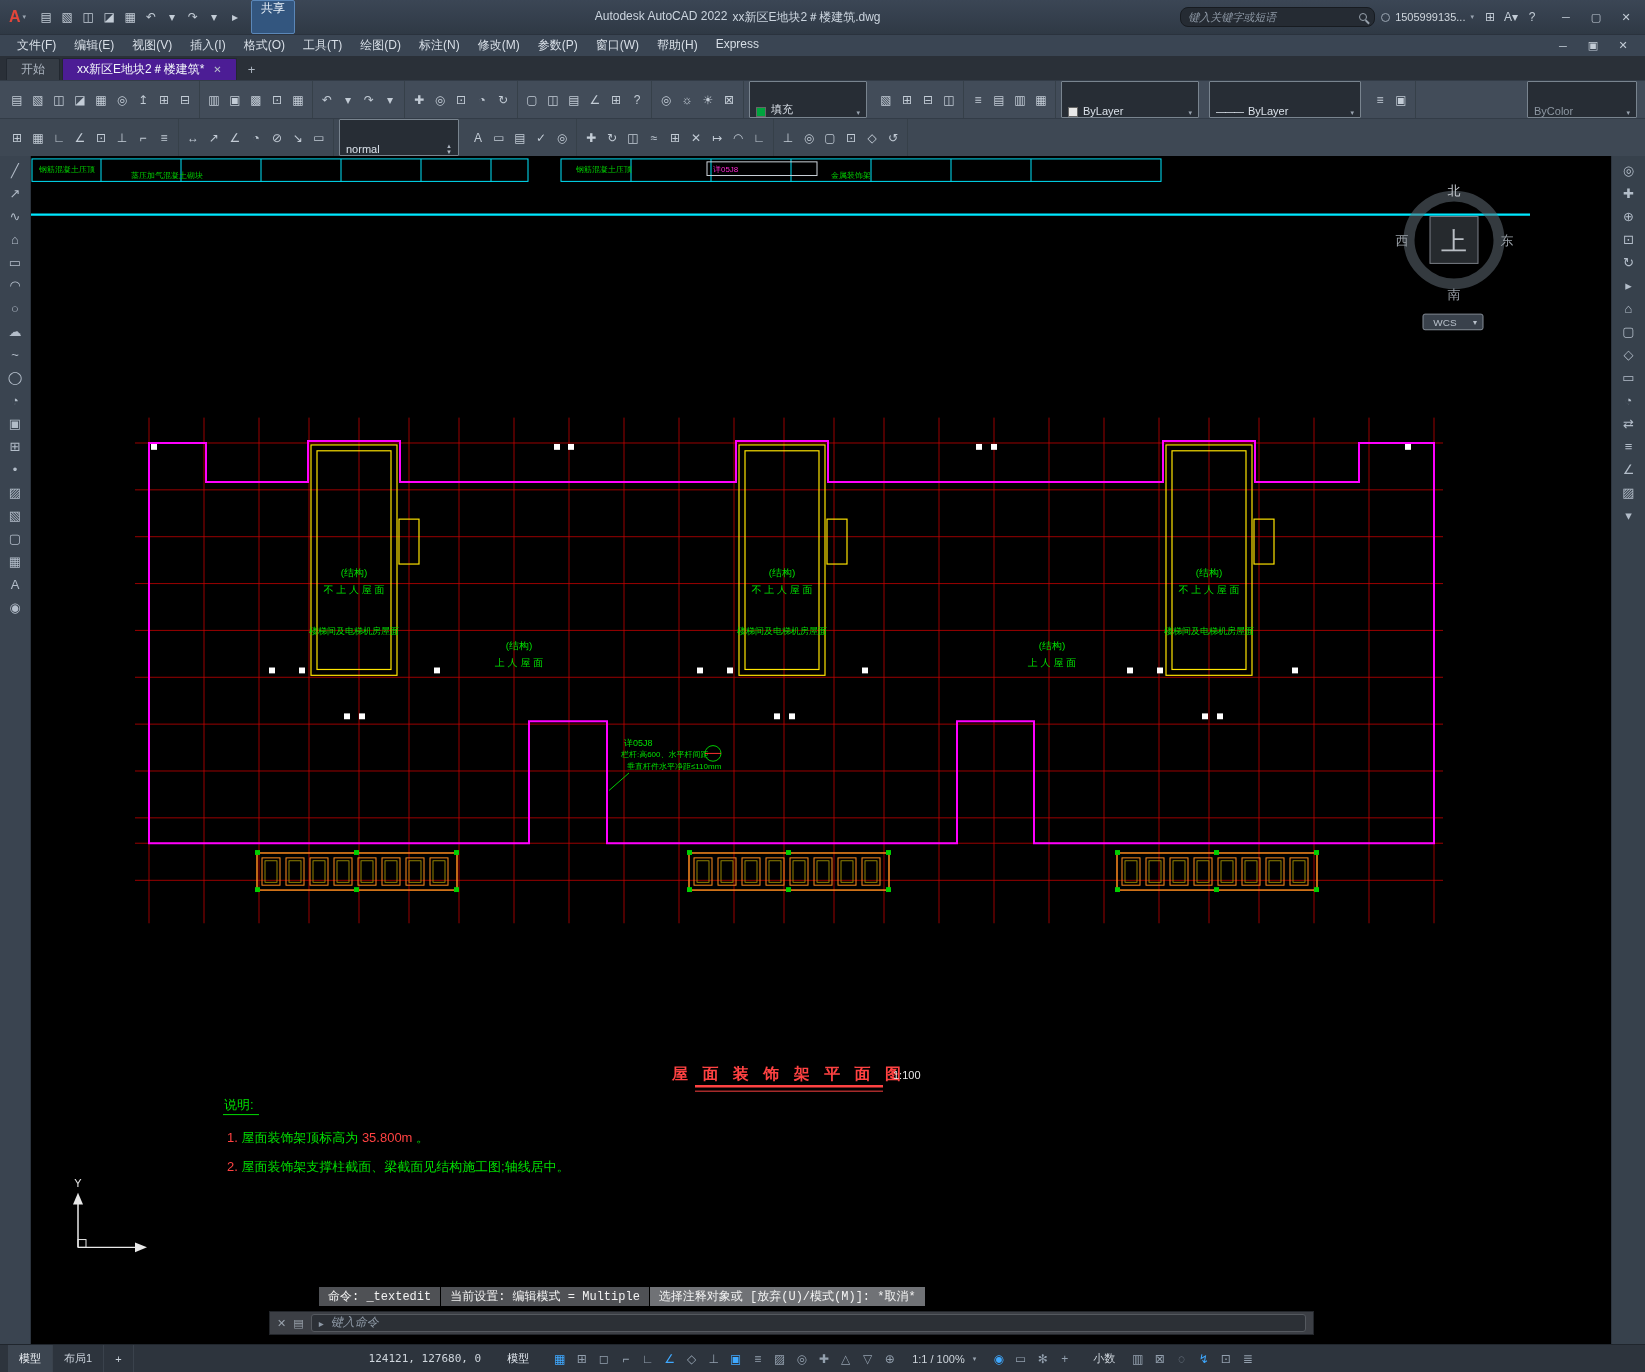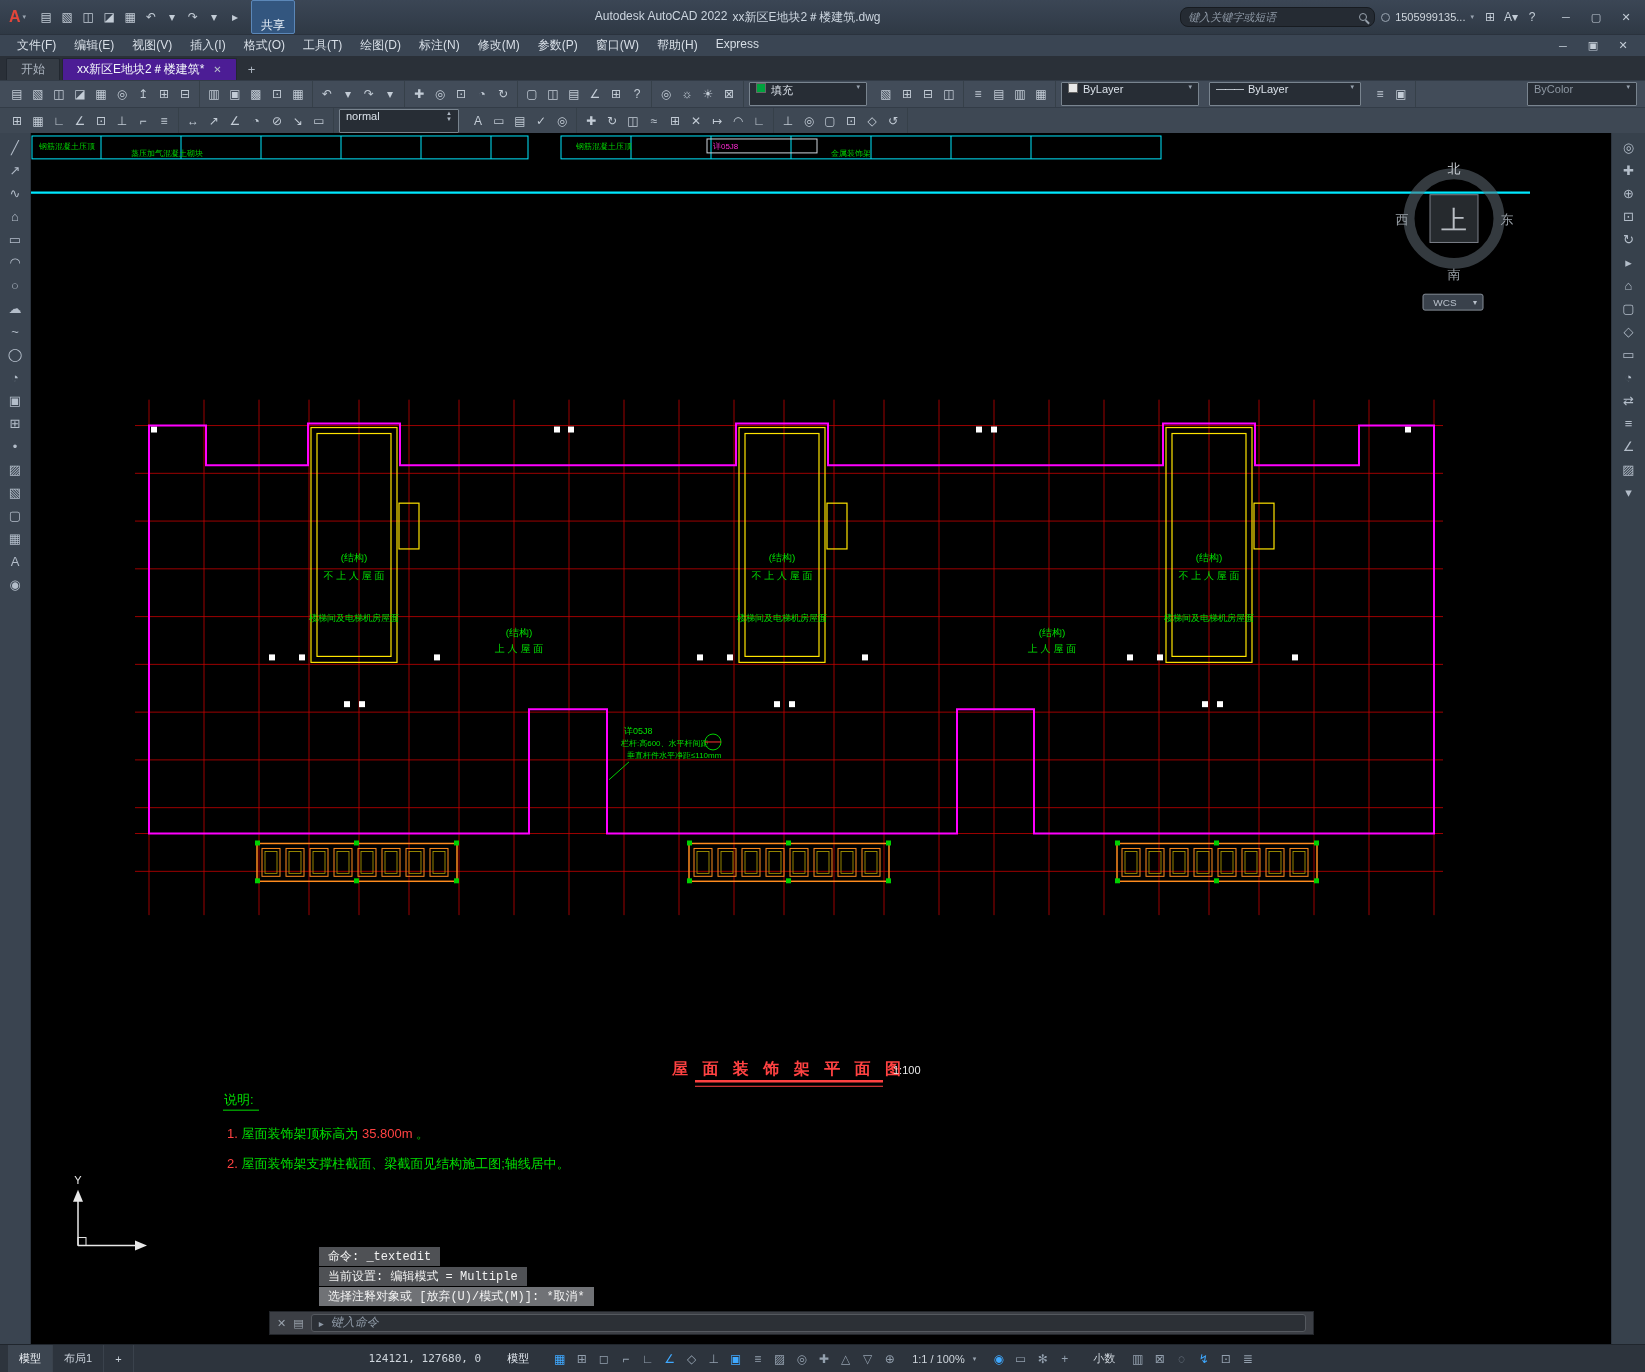--- a/index.html
+++ b/index.html
@@ -7,21 +7,21 @@
   font-family:"Liberation Sans","DejaVu Sans",sans-serif}
 #app{width:1645px;height:1372px;display:flex;flex-direction:column;color:#d6dde5}
 
 
 .titlebar{flex:0 0 28px;background:linear-gradient(#3b4655,#2f3945);display:flex;align-items:center;gap:6px;padding:0 5px;font-size:12px}
 .logo{display:flex;align-items:center;gap:2px;padding:0 4px}
 .logo .a{color:#e2463a;font-weight:bold;font-size:16px}
 .caret{font-size:7px;color:#9aa5b1}
 .qat{display:flex;gap:1px}
 .tbi{width:20px;height:20px;display:flex;align-items:center;justify-content:center;color:#c3ccd6;font-size:12px;border-radius:2px}
-.share{display:flex;align-items:flex-start;gap:5px;background:#33567f;border:1px solid #5b87b8;padding:16px 9px;height:32px;border-radius:2px;color:#e8f0f8}
+.share{display:flex;align-items:flex-end;gap:5px;background:#33567f;border:1px solid #5b87b8;padding:16px 9px;height:32px;border-radius:2px;color:#e8f0f8}
 .titletext{flex:1;display:flex;justify-content:center;gap:5px;color:#ccd5df;white-space:nowrap;overflow:hidden}
 .search{display:flex;align-items:center;background:#252b33;border:1px solid #171b20;border-radius:8px;height:20px;width:195px;padding:0 7px;gap:6px}
 .search input{flex:1;background:transparent;border:none;outline:none;color:#cfd6dd;font-size:11px;font-style:italic;min-width:0}
 .mag{width:8px;height:8px;border:1.5px solid #98a2ad;border-radius:50%;position:relative;flex:0 0 auto}
 .mag::after{content:"";position:absolute;width:5px;height:1.5px;background:#98a2ad;right:-4px;bottom:-2px;transform:rotate(45deg)}
 .account{display:flex;align-items:center;gap:5px;font-size:11px;color:#cfd6dd}
 .person{width:9px;height:9px;border-radius:50%;border:1.5px solid #9aa5b1}
 .wctrl{display:flex;gap:2px;margin-left:4px}
 .wc{width:28px;font-size:11px}
 input::placeholder{color:#8d98a5;font-style:italic}
@@ -35,41 +35,41 @@
 .tabrow{flex:0 0 24px;background:#2a3038;display:flex;align-items:flex-end;padding-left:6px}
 .tab{height:22px;display:flex;align-items:center;padding:0 14px;font-size:12px;color:#aeb7c2;background:#353c45;border:1px solid #222830;border-bottom:none;margin-right:2px;border-radius:2px 2px 0 0}
 .tab.active{background:#4c1d95;color:#f1f5f9}
 .tclose{margin-left:9px;font-size:10px;color:#b6bfc9}
 .tab.plus{padding:0 9px;background:transparent;border:none;font-size:13px;color:#aeb7c2}
 
 
 .toolbar{flex:0 0 27px;background:#424c59;border-top:1px solid #333c47;display:flex;align-items:center;padding:0 3px}
 .toolbar.t2{flex-basis:26px;background:#3e4854}
 .tgrp{display:flex;align-items:center;gap:1px;padding:0 4px;border-right:1px solid #364049;height:100%}
-.combo{display:flex;align-items:flex-start;gap:5px;height:24px;background:#272d35;border:1px solid #79848f;padding:0 6px;font-size:11px;color:#dbe2ea;margin:0 5px;border-radius:1px}
+.combo{display:flex;align-items:flex-end;gap:5px;height:37px;background:#272d35;border:1px solid #79848f;padding:0 6px;font-size:11px;color:#dbe2ea;margin:0 5px;border-radius:1px}
 .combo .caret{margin-left:auto}
 .swatch{width:10px;height:10px;border:1px solid #666;flex:0 0 auto}
 .swatch.green{background:#00a33e}.swatch.white{background:#e8e8e8}
 .ltline{letter-spacing:-1px;font-size:10px;color:#dbe2ea}
 .combo.fill{width:118px}.combo.color{width:138px}.combo.ltype{width:152px}.combo.style{width:120px}
 .combo.plot{width:110px;color:#8d97a2}
 .spinner{display:flex;flex-direction:column;font-size:6px;line-height:6px;color:#aeb7c2;margin-left:auto}
 .spacer{flex:1}
 
 
 .mid{flex:1;display:flex;min-height:0}
 .rail{display:flex;flex-direction:column;align-items:center;padding-top:4px;gap:2px}
 .rail.left{width:31px;background:#3a4450;border-right:1px solid #2c343e}
 .rail.right{width:34px;background:#37414c;border-left:1px solid #2c343e}
 .rail-i{width:23px;height:21px;font-size:13px;color:#b3bdc9}
 .canvas{flex:1;position:relative;background:#000;overflow:hidden}
 #cad{position:absolute;inset:0;width:100%;height:100%}
 #cad text{font-family:"Liberation Sans","DejaVu Sans",sans-serif}
 
-.cmd-history{position:absolute;left:288px;bottom:38px;display:flex;flex-direction:column;gap:1px;font-family:"Liberation Mono","DejaVu Sans Mono",monospace;font-size:12px}
+.cmd-history{position:absolute;left:288px;bottom:38px;display:flex;flex-direction:row;gap:1px;font-family:"Liberation Mono","DejaVu Sans Mono",monospace;font-size:12px}
 .hline{background:rgba(86,88,92,.92);color:#f2f2f2;padding:1px 9px;width:max-content}
 .hl2{background:rgba(122,124,128,.92)}
 .cmd-dock{position:absolute;left:238px;bottom:9px;width:1045px;height:24px;background:rgba(62,66,72,.96);border:1px solid #23262b;display:flex;align-items:center;gap:7px;padding:0 7px}
 .cmd-x,.cmd-tool{color:#9aa3ad;font-size:11px}
 .cmd-input-wrap{flex:1;height:18px;background:#2c3036;border:1px solid #55595f;border-radius:3px;display:flex;align-items:center;padding:0 7px;gap:7px}
 .cmd-prompt{color:#8d98a5;font-size:10px}
 .cmd-input{flex:1;background:transparent;border:none;outline:none;color:#cfd6dd;font-size:12px;font-family:"Liberation Mono","DejaVu Sans Mono",monospace;min-width:0}
 
 
 .statusbar{flex:0 0 28px;background:#2d343d;border-top:1px solid #20262d;display:flex;align-items:center;padding:0 8px;font-size:11px}

